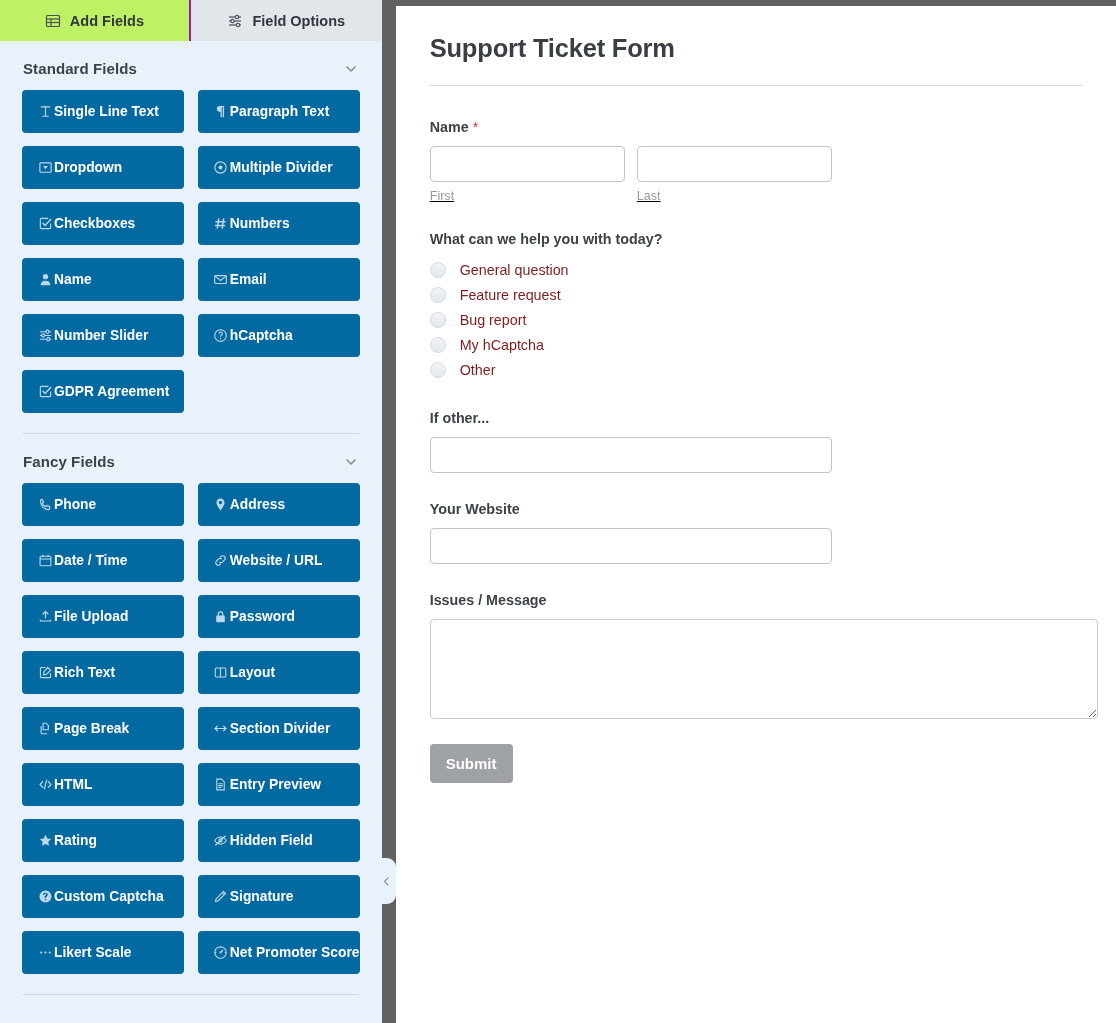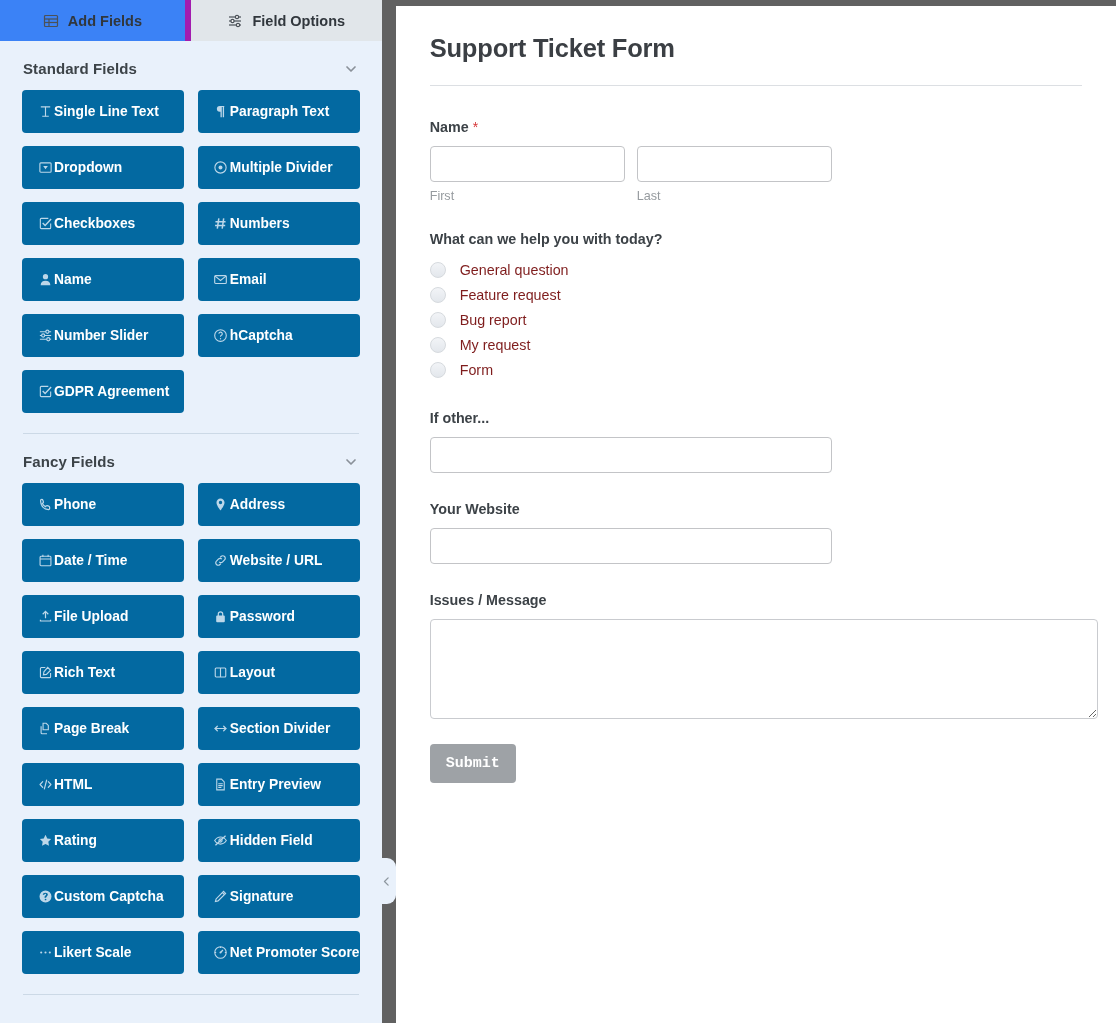--- a/index.html
+++ b/index.html
@@ -18,21 +18,21 @@
     display: flex; flex-direction: column;
     overflow: hidden; position: relative;
   }
   .tabbar { display: flex; height: 41px; flex: 0 0 41px; border-bottom: 1px solid #ccd4dd; }
   .tab {
     flex: 1 1 50%;
     display: flex; align-items: center; justify-content: center; gap: 9px;
     font-size: 14.5px; font-weight: bold; color: #31373d;
     cursor: pointer; height: 41px;
   }
-  .tab.active { background: #3b82f6; border-right: 6px solid #a21caf; }
+  .tab.active { background: #bef264; border-right: 2px solid #a21caf; }
   .tab.inactive { background: #e1e6ea; }
   .tab svg { display: block; }
 
   .scrollarea { flex: 1 1 auto; overflow: hidden; padding: 0 22px; }
 
   .section-head {
     display: flex; align-items: center; justify-content: space-between;
     padding: 19px 1px 13px 1px;
     cursor: pointer;
   }
@@ -94,21 +94,21 @@
     margin-bottom: 11px; display: block;
   }
   .req { color: #d63638; font-weight: normal; font-size: 14px; }
 
   .txtinput {
     height: 36px; border: 1px solid #c3c4c7; border-radius: 4px;
     background: #fff; width: 402px;
   }
   .txtinput.wide { width: 402px; }
   .namerow { display: flex; gap: 12px; }
-  .namecol { width: 195px; }
+  .namecol { width: 195px; text-decoration: underline; }
   .namecol .txtinput { width: 195px; }
   .sublabel { font-size: 12.6px; color: #969b9f; margin-top: 7px; display: block; }
 
   .radios { margin-top: -1px; }
   .radio-row { display: flex; align-items: center; gap: 14px; height: 25px; }
   .radio-dot {
     width: 16px; height: 16px; border-radius: 50%;
     background: linear-gradient(180deg,#f2f4f7 0%, #e3e7ec 100%);
     border: 1px solid #d6dade; flex: 0 0 16px;
     cursor: pointer;
@@ -119,21 +119,21 @@
     width: 668px; height: 100px;
     border: 1px solid #c9cbcf; border-radius: 4px; background: #fff;
   }
 
   .submit-btn {
     margin-top: 21px;
     background: #9ea2a6; color: #ffffff;
     border: none; border-radius: 4px;
     height: 39px; padding: 0 16px;
     font-size: 15px; font-weight: bold;
-    font-family: Liberation Mono, monospace;
+    font-family: Liberation Sans, sans-serif;
     cursor: pointer;
   }
 </style>
 </head>
 <body>
 
 <div id="app">
 
   <div class="left-panel">
 
@@ -546,25 +546,25 @@
           <div class="radio-row">
             <span class="radio-dot"></span>
             <span class="radio-label">Feature request</span>
           </div>
           <div class="radio-row">
             <span class="radio-dot"></span>
             <span class="radio-label">Bug report</span>
           </div>
           <div class="radio-row">
             <span class="radio-dot"></span>
-            <span class="radio-label">My request</span>
+            <span class="radio-label">My hCaptcha</span>
           </div>
           <div class="radio-row">
             <span class="radio-dot"></span>
-            <span class="radio-label">Form</span>
+            <span class="radio-label">Other</span>
           </div>
         </div>
       </div>
 
       
       <div class="fld">
         <span class="fld-label">If other...</span>
         <input class="txtinput wide" type="text" value="" style="">
       </div>
 

